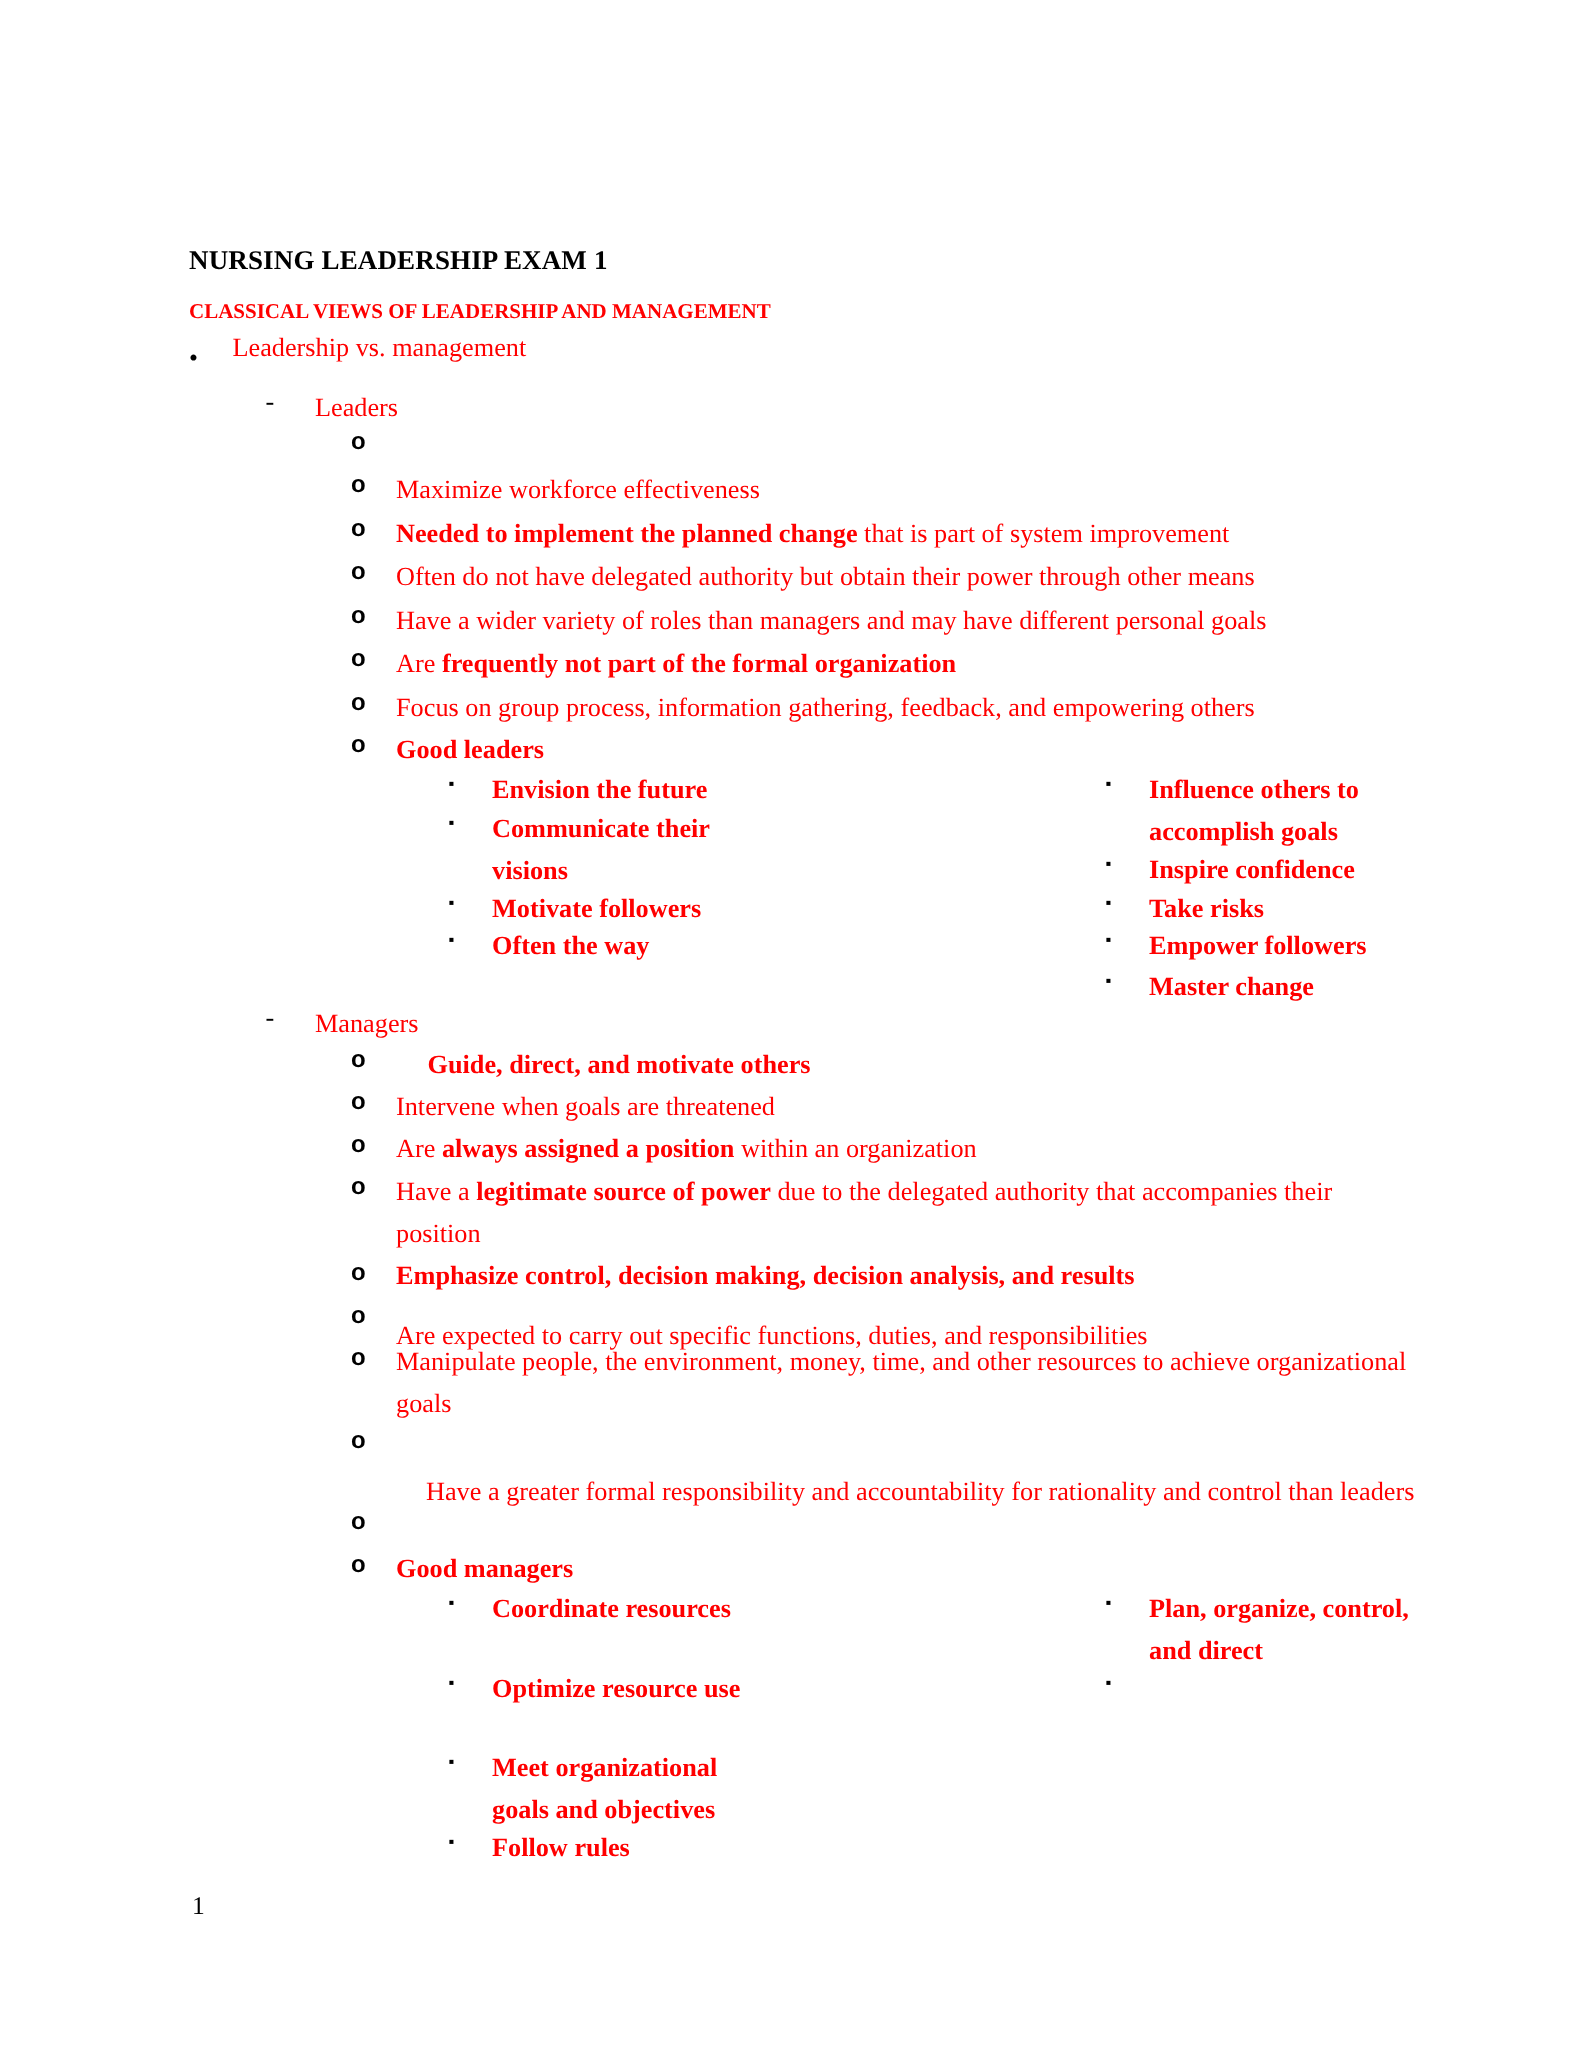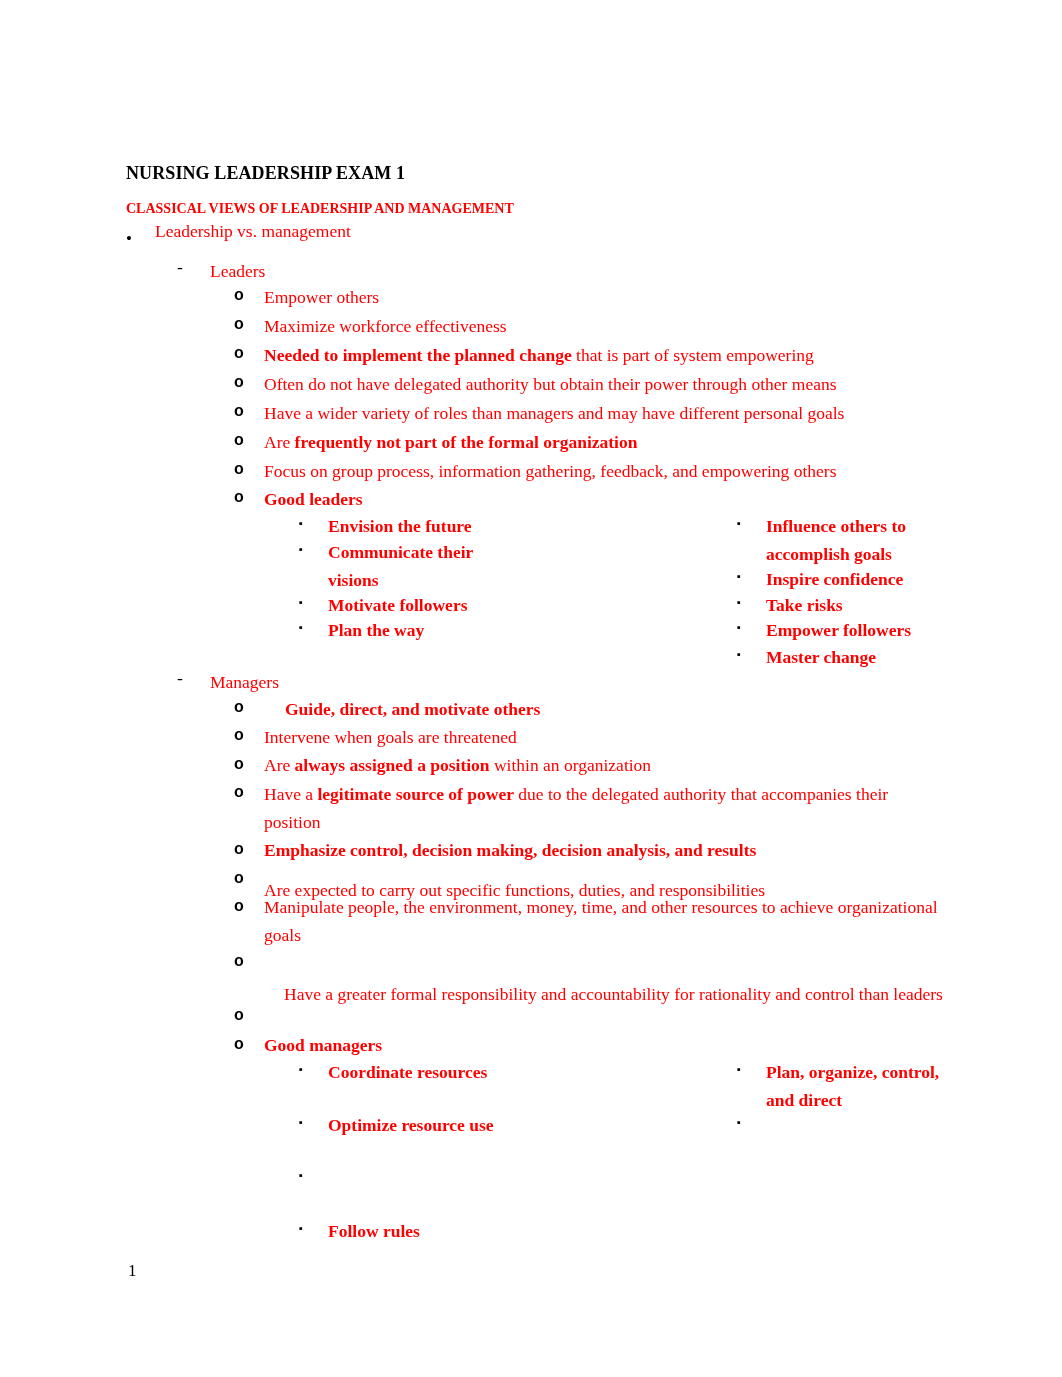--- a/index.html
+++ b/index.html
@@ -99,32 +99,29 @@
   <div class="line l1" style="top:217px;">
     <span class="txt">Leadership vs. management</span>
   </div>
 
   <div class="marker dash m2" style="top:257px;">-</div>
   <div class="line l2" style="top:257px;">
     <span class="txt">Leaders</span>
   </div>
 
   <div class="marker circle m3" style="top:286px;">o</div>
-  <div class="line l3" style="top:283px;">
-    <span>Empower others</span><span class="b"></span><span></span>
-  </div>
 
   <div class="marker circle m3" style="top:315px;">o</div>
   <div class="line l3" style="top:312px;">
     <span>Maximize workforce effectiveness</span><span class="b"></span><span></span>
   </div>
 
   <div class="marker circle m3" style="top:344px;">o</div>
   <div class="line l3" style="top:341px;">
-    <span></span><span class="b">Needed to implement the planned change</span><span> that is part of system empowering</span>
+    <span></span><span class="b">Needed to implement the planned change</span><span> that is part of system improvement</span>
   </div>
 
   <div class="marker circle m3" style="top:373px;">o</div>
   <div class="line l3" style="top:370px;">
     <span>Often do not have delegated authority but obtain their power through other means</span><span class="b"></span><span></span>
   </div>
 
   <div class="marker circle m3" style="top:402px;">o</div>
   <div class="line l3" style="top:399px;">
     <span>Have a wider variety of roles than managers and may have different personal goals</span><span class="b"></span><span></span>
@@ -155,21 +152,21 @@
     <span class="txt">Communicate their visions</span>
   </div>
 
   <div class="marker square m4a" style="top:596px;">▪</div>
   <div class="line l4a b" style="top:591px;">
     <span class="txt">Motivate followers</span>
   </div>
 
   <div class="marker square m4a" style="top:621px;">▪</div>
   <div class="line l4a b" style="top:616px;">
-    <span class="txt">Plan the way</span>
+    <span class="txt">Often the way</span>
   </div>
 
   <div class="marker square m4b" style="top:517px;">▪</div>
   <div class="line l4b b" style="top:512px;">
     <span class="txt">Influence others to accomplish goals</span>
   </div>
 
   <div class="marker square m4b" style="top:570px;">▪</div>
   <div class="line l4b b" style="top:565px;">
     <span class="txt">Inspire confidence</span>
@@ -246,20 +243,23 @@
   <div class="line l4a b" style="top:1058px;">
     <span class="txt">Coordinate resources</span>
   </div>
 
   <div class="marker square m4a" style="top:1116px;">▪</div>
   <div class="line l4a b" style="top:1111px;">
     <span class="txt">Optimize resource use</span>
   </div>
 
   <div class="marker square m4a" style="top:1169px;">▪</div>
+  <div class="line l4a b" style="top:1164px;">
+    <span class="txt">Meet organizational goals and objectives</span>
+  </div>
 
   <div class="marker square m4a" style="top:1222px;">▪</div>
   <div class="line l4a b" style="top:1217px;">
     <span class="txt">Follow rules</span>
   </div>
 
   <div class="marker square m4b" style="top:1063px;">▪</div>
   <div class="line l4b b" style="top:1058px;">
     <span class="txt">Plan, organize, control, and direct</span>
   </div>

